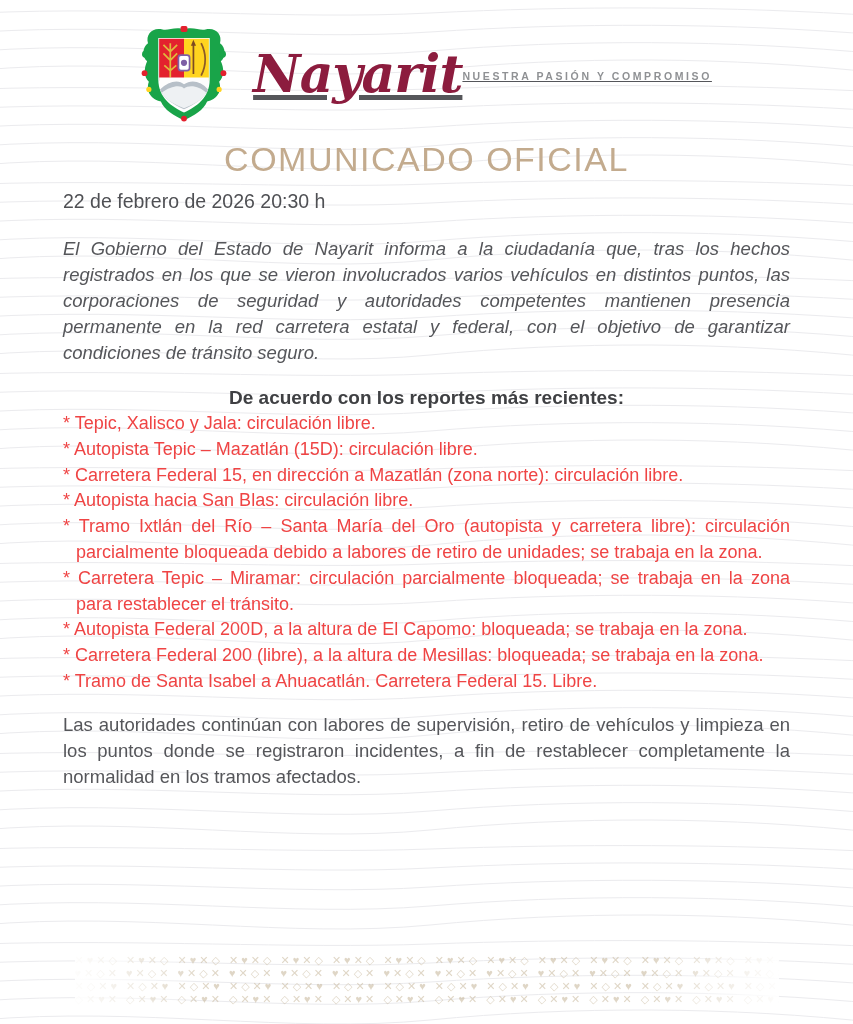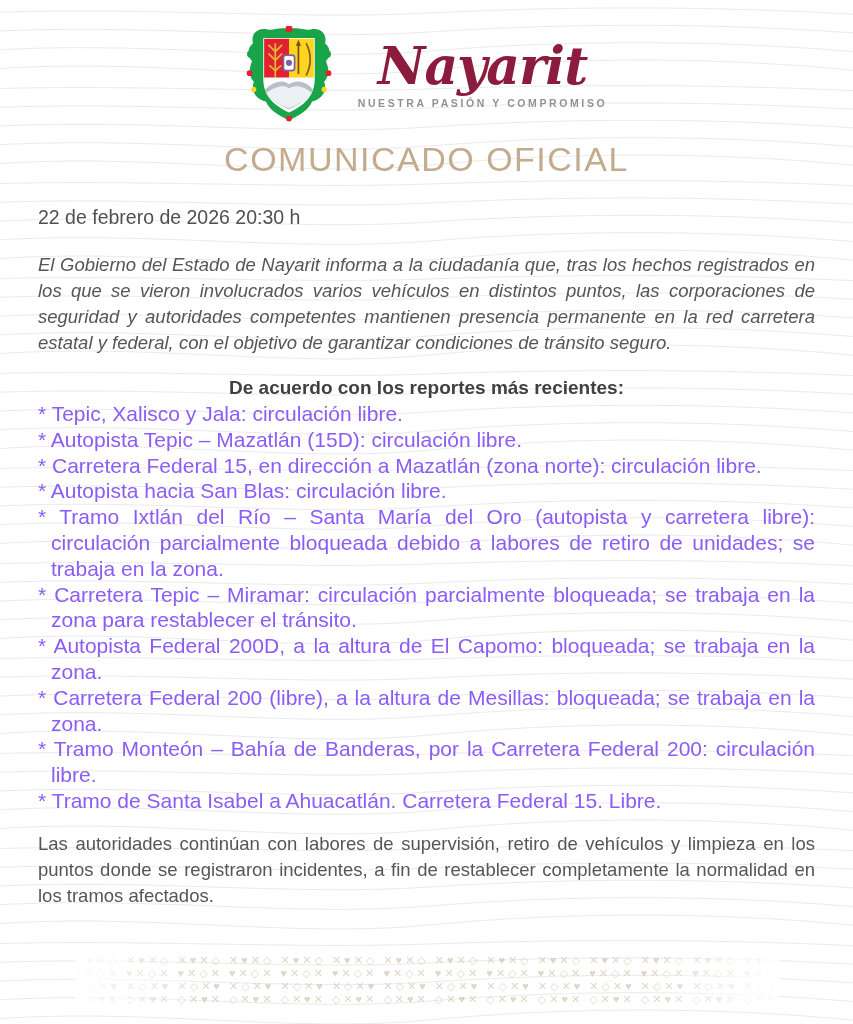--- a/index.html
+++ b/index.html
@@ -25,21 +25,21 @@
 
   
   .logo-row {
     margin-top: 26px;
     display: flex;
     justify-content: center;
     align-items: center;
     gap: 26px;
   }
   .crest { width: 86px; height: 96px; flex: 0 0 auto; }
-  .logo-text { display: flex; flex-direction: column; align-items: center; }
+  .logo-text { display: flex; flex-direction: row; align-items: center; text-decoration: underline; }
   .wordmark {
     font-family: "DejaVu Serif", serif;
     font-style: italic;
     font-weight: bold;
     font-size: 52px;
     line-height: 54px;
     color: #8c1c3e;
     letter-spacing: -1px;
   }
   .tagline {
@@ -62,21 +62,21 @@
   }
   .subtitle {
     margin-top: 7px;
     text-align: center;
     font-size: 22.5px;
     font-weight: bold;
     color: #55565a;
   }
 
   
-  .content { padding: 0 38px; margin-top: 27px; }
+  .content { padding: 0 63px; margin-top: 11px; }
   .date-line {
     font-size: 19.5px;
     color: #4f5054;
     margin-bottom: 23px;
   }
   .para {
     font-size: 18.5px;
     line-height: 26px;
     text-align: justify;
     color: #55565a;
@@ -84,26 +84,26 @@
   .intro { margin-bottom: 19px; font-style: italic; }
   .reports-heading {
     font-size: 19px;
     font-weight: bold;
     line-height: 26px;
     color: #3f4043;
     text-align: center;
   }
   .reports { list-style: none; }
   .reports li {
-    font-size: 21px;
+    font-size: 18px;
     line-height: 25.8px;
     text-align: justify;
     padding-left: 13px;
     text-indent: -13px;
-    color: #8b5cf6;
+    color: #ef4444;
   }
   .closing-1 { margin-top: 17px; }
   .closing-2 { margin-top: 20px; }
 
   
   .band {
     position: absolute;
     bottom: 16px;
     left: 50%;
     transform: translateX(-50%);
@@ -247,21 +247,20 @@
 
       <ul class="reports">
         <li>* Tepic, Xalisco y Jala: circulación libre.</li>
         <li>* Autopista Tepic – Mazatlán (15D): circulación libre.</li>
         <li>* Carretera Federal 15, en dirección a Mazatlán (zona norte): circulación libre.</li>
         <li>* Autopista hacia San Blas: circulación libre.</li>
         <li>* Tramo Ixtlán del Río – Santa María del Oro (autopista y carretera libre): circulación parcialmente bloqueada debido a labores de retiro de unidades; se trabaja en la zona.</li>
         <li>* Carretera Tepic – Miramar: circulación parcialmente bloqueada; se trabaja en la zona para restablecer el tránsito.</li>
         <li>* Autopista Federal 200D, a la altura de El Capomo: bloqueada; se trabaja en la zona.</li>
         <li>* Carretera Federal 200 (libre), a la altura de Mesillas: bloqueada; se trabaja en la zona.</li>
-        <li>* Tramo Monteón – Bahía de Banderas, por la Carretera Federal 200: circulación libre.</li>
         <li>* Tramo de Santa Isabel a Ahuacatlán. Carretera Federal 15. Libre.</li>
       </ul>
 
       <p class="para closing-1">Las autoridades continúan con labores de supervisión, retiro de vehículos y limpieza en los puntos donde se registraron incidentes, a fin de restablecer completamente la normalidad en los tramos afectados.</p>
     </div>
   </div>
 
   <div class="band">
       <div class="band-row">✕♥✕◇ ✕♥✕◇ ✕♥✕◇ ✕♥✕◇ ✕♥✕◇ ✕♥✕◇ ✕♥✕◇ ✕♥✕◇ ✕♥✕◇ ✕♥✕◇ ✕♥✕◇ ✕♥✕◇ ✕♥✕◇ ✕♥✕◇ ✕♥✕◇ ✕♥✕◇ ✕♥✕◇ ✕♥✕◇ ✕♥✕◇ ✕♥✕◇ ✕♥✕◇ ✕♥✕◇ ✕♥✕◇ ✕♥✕◇ ✕♥✕◇ ✕♥✕◇ ✕♥✕◇ ✕♥✕◇ ✕♥✕◇ ✕♥✕◇ ✕♥✕◇ ✕♥✕◇ ✕♥✕◇ ✕♥✕◇ </div>
       <div class="band-row">♥✕◇✕ ♥✕◇✕ ♥✕◇✕ ♥✕◇✕ ♥✕◇✕ ♥✕◇✕ ♥✕◇✕ ♥✕◇✕ ♥✕◇✕ ♥✕◇✕ ♥✕◇✕ ♥✕◇✕ ♥✕◇✕ ♥✕◇✕ ♥✕◇✕ ♥✕◇✕ ♥✕◇✕ ♥✕◇✕ ♥✕◇✕ ♥✕◇✕ ♥✕◇✕ ♥✕◇✕ ♥✕◇✕ ♥✕◇✕ ♥✕◇✕ ♥✕◇✕ ♥✕◇✕ ♥✕◇✕ ♥✕◇✕ ♥✕◇✕ ♥✕◇✕ ♥✕◇✕ ♥✕◇✕ ♥✕◇✕ </div>

